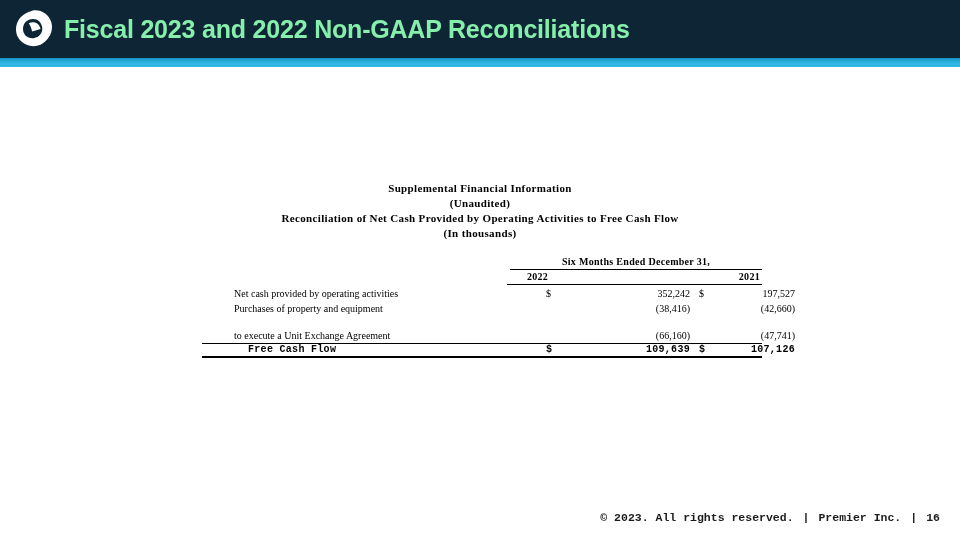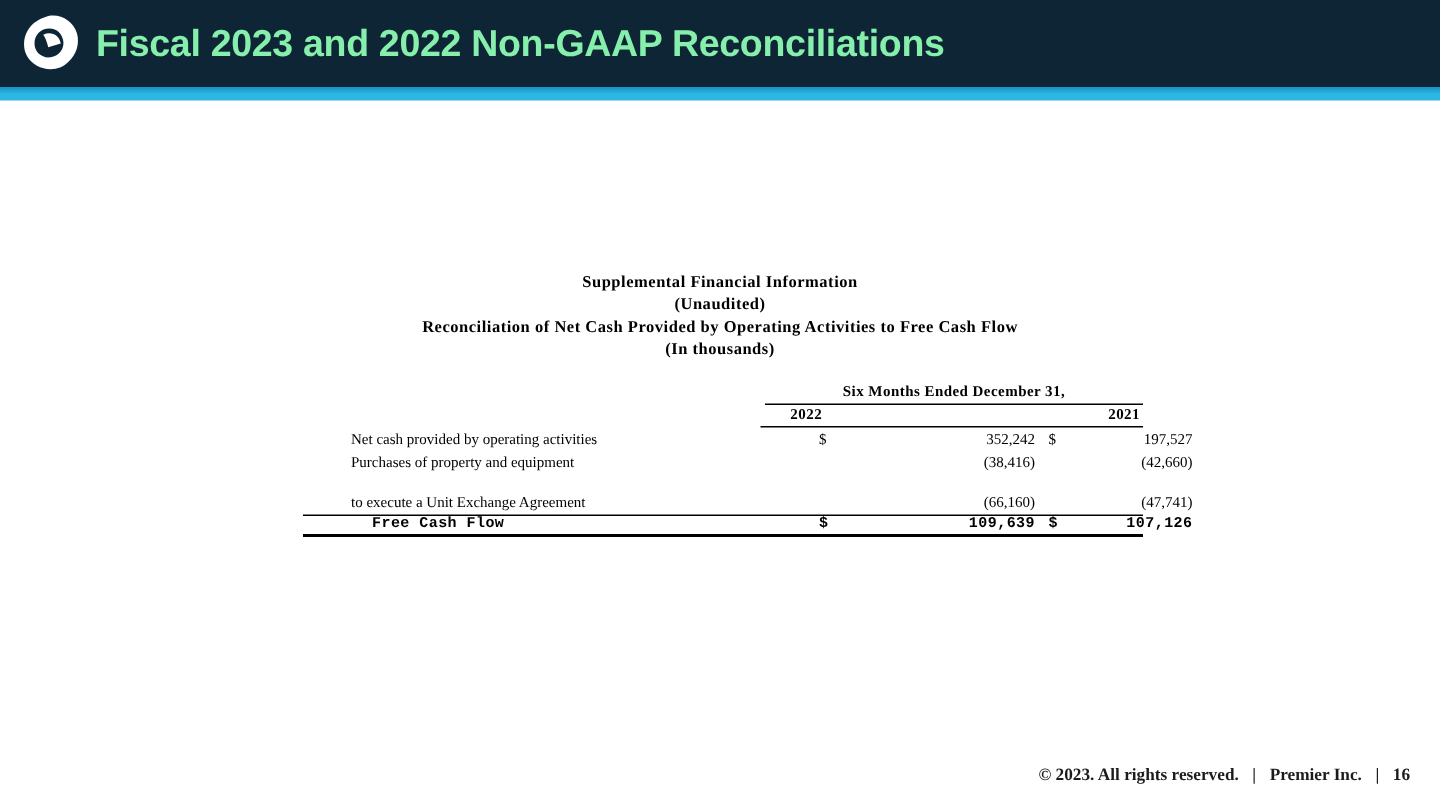--- a/index.html
+++ b/index.html
@@ -47,21 +47,21 @@
   .trow .dsym1{position:absolute;left:312px;}
   .trow .val1{position:absolute;left:322px;width:134px;text-align:right;}
   .trow .dsym2{position:absolute;left:465px;}
   .trow .val2{position:absolute;left:470px;width:91px;text-align:right;}
   .trow.bold{font-weight:bold;letter-spacing:0.3px;font-family:Liberation Mono, monospace;}
   .trow.bold .tlabel{left:14px;}
   .r1{top:288px;} .r2{top:303px;} .r3a{top:317px;} .r3b{top:330px;} .r4{top:344px;}
   
   .footer{
     position:absolute;right:20px;top:511px;display:flex;gap:9px;align-items:center;
-    font-family:Liberation Serif, serif;font-weight:bold;font-size:11.5px;
+    font-family:Liberation Mono, monospace;font-weight:bold;font-size:11.5px;
     color:#1c1c1c;white-space:nowrap;
   }
 </style>
 </head>
 <body>
 
 <div>
 
   <header class="topbar">
     <svg class="logo" viewBox="0 0 48 48" aria-hidden="true">

